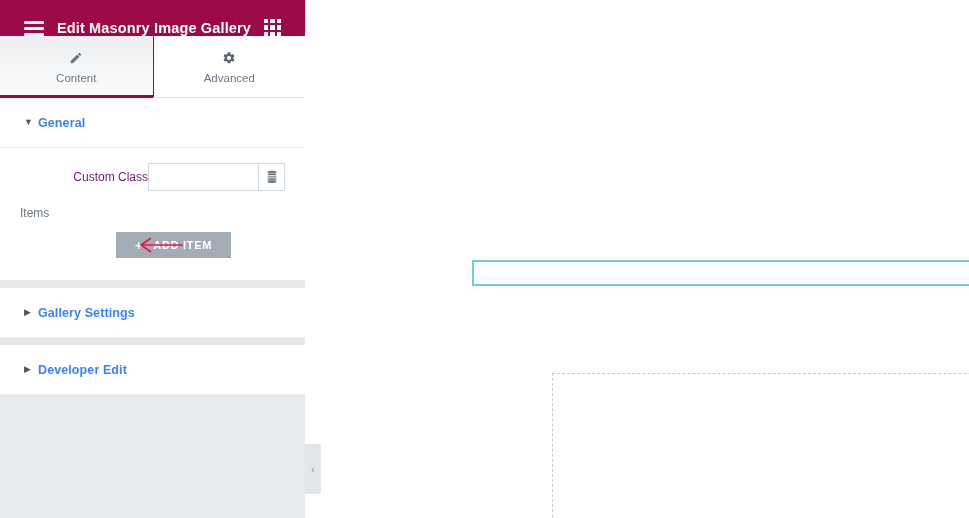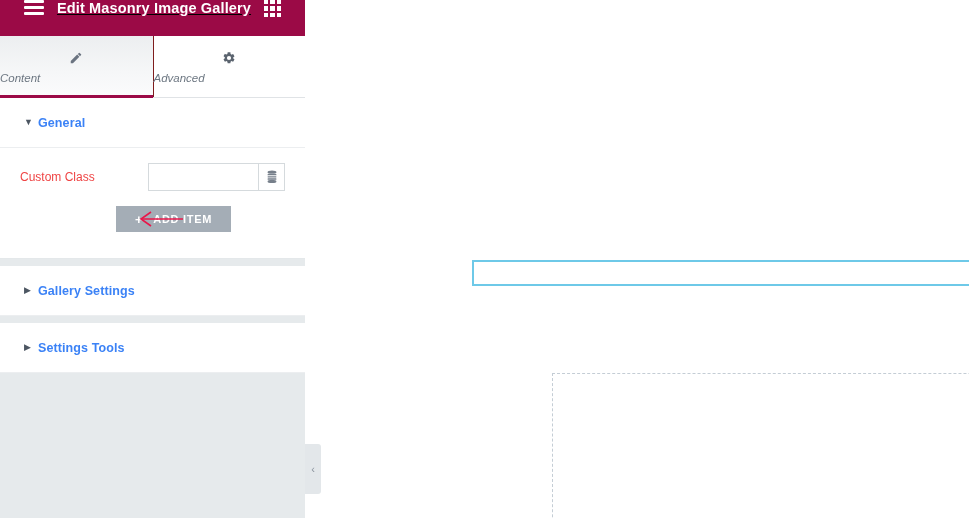--- a/index.html
+++ b/index.html
@@ -55,23 +55,22 @@
     background: #e6eaec;
     overflow: hidden;
   }
 
   
   #panel-header {
     position: relative;
     height: 36px;
     background: #9b0a46;
     display: flex;
-    align-items: flex-start;
+    align-items: flex-end;
     padding: 0 24px;
-    text-decoration: underline;
   }
   #menu-icon {
     width: 20px;
     height: 15px;
     display: flex;
     flex-direction: column;
     justify-content: space-between;
     cursor: pointer;
     flex: 0 0 auto;
   }
@@ -110,26 +109,26 @@
   #tabs {
     display: flex;
     height: 62px;
     background: #ffffff;
     border-bottom: 1px solid #e0e3e6;
   }
   .tab {
     flex: 1 1 50%;
     display: flex;
     flex-direction: column;
+    align-items: center;
     justify-content: center;
     gap: 6px;
     cursor: pointer;
     position: relative;
     background: #ffffff;
-    font-style: italic;
   }
   .tab.active {
     background: linear-gradient(to bottom, #eceef0 0%, #f6f7f8 60%, #fbfbfc 100%);
   }
   .tab.active::after {
     content: "";
     position: absolute;
     left: 0; right: 0; bottom: -1px;
     height: 3px;
     background: #9b0a46;
@@ -185,22 +184,23 @@
 
   
   .control-row {
     display: flex;
     align-items: center;
     min-height: 30px;
     margin-bottom: 14px;
   }
   .control-label {
     font-size: 12px;
-    color: #ef4444;
+    color: #701a75;
     flex: 0 0 128px;
+    text-align: right;
   }
   .input-wrap {
     display: flex;
     align-items: stretch;
     height: 28px;
     flex: 0 0 137px;
   }
   .text-input {
     width: 110px;
     height: 28px;
@@ -364,20 +364,21 @@
               <rect x="1.8" y="4.6" width="10.4" height="1.5" rx="0.5"></rect>
               <rect x="1.8" y="7.1" width="10.4" height="1.5" rx="0.5"></rect>
               <rect x="1.8" y="9.6" width="10.4" height="1.5" rx="0.5"></rect>
               <ellipse cx="7" cy="13.2" rx="5.2" ry="1.9"></ellipse>
             </svg>
           </div>
         </div>
       </div>
 
       <div class="control-row control-row-items">
+        <div class="items-label">Items</div>
         <div id="add-item-row">
           <button id="add-item-button">
             <span class="plus">+</span>
             <span>ADD ITEM</span>
           </button>
           <svg id="annotation-arrow" viewBox="0 0 46 16">
             <line x1="45" y1="8" x2="4" y2="8" stroke="#e8174a" stroke-width="1.6"></line>
             <polyline points="13,1 3,8 13,15" fill="none" stroke="#e8174a" stroke-width="1.6"></polyline>
           </svg>
         </div>
@@ -389,21 +390,21 @@
 
     <div class="section-head">
       <span class="section-arrow">▶</span>
       <span class="section-title">Gallery Settings</span>
     </div>
 
     <div class="section-gap"></div>
 
     <div class="section-head">
       <span class="section-arrow">▶</span>
-      <span class="section-title">Settings Tools</span>
+      <span class="section-title">Developer Edit</span>
     </div>
 
     <div id="panel-filler"></div>
   </div>
 
   <div id="collapse-handle">
     <span class="chev">‹</span>
   </div>
 
 </div>

